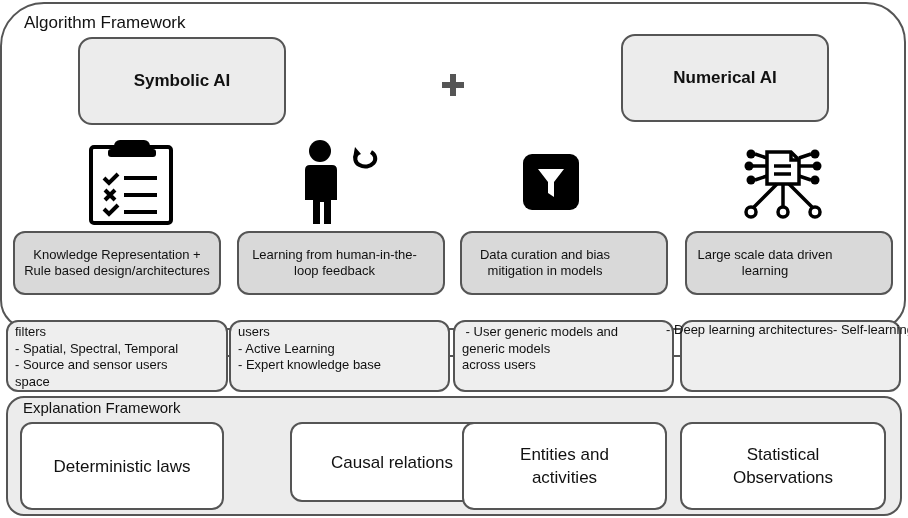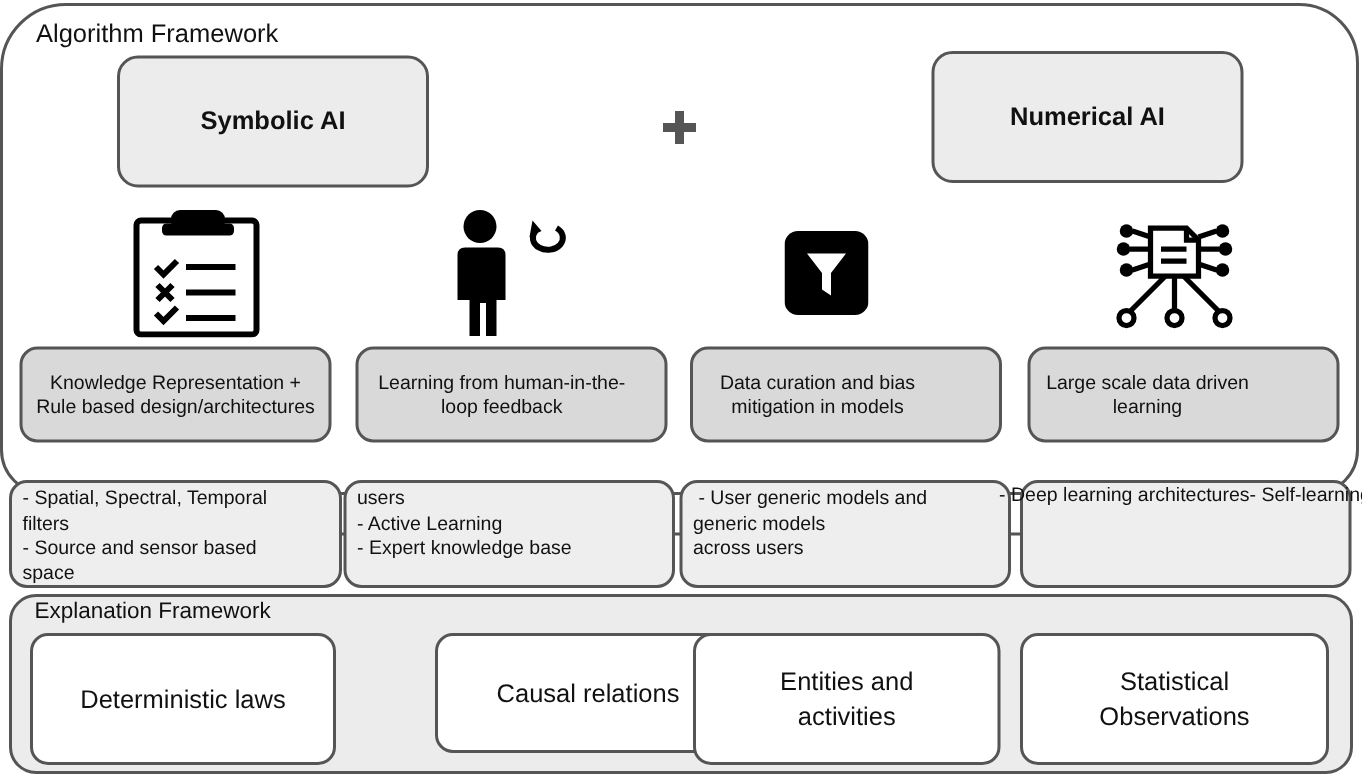--- a/index.html
+++ b/index.html
@@ -132,23 +132,23 @@
   <span style="max-width:175px">Learning from human-in-the-loop feedback</span>
 </div>
 <div class="abs cat-box" id="cat-2">
   <span style="max-width:150px">Data curation and bias mitigation in models</span>
 </div>
 <div class="abs cat-box" id="cat-3">
   <span style="max-width:140px">Large scale data driven learning</span>
 </div>
 
 <div class="abs detail-box" id="det-0">
+  <span class="detail-line">filters</span>
   <span class="detail-line">- Spatial, Spectral, Temporal</span>
-  <span class="detail-line">filters</span>
-  <span class="detail-line">- Source and sensor based</span>
+  <span class="detail-line">- Source and sensor users</span>
   <span class="detail-line">space</span>
 </div>
 <div class="abs connector" id="conn-0"></div>
 <div class="abs detail-box" id="det-1">
   <span class="detail-line">users</span>
   <span class="detail-line">- Active Learning</span>
   <span class="detail-line">- Expert knowledge base</span>
 </div>
 <div class="abs connector" id="conn-1"></div>
 <div class="abs detail-box" id="det-2">

